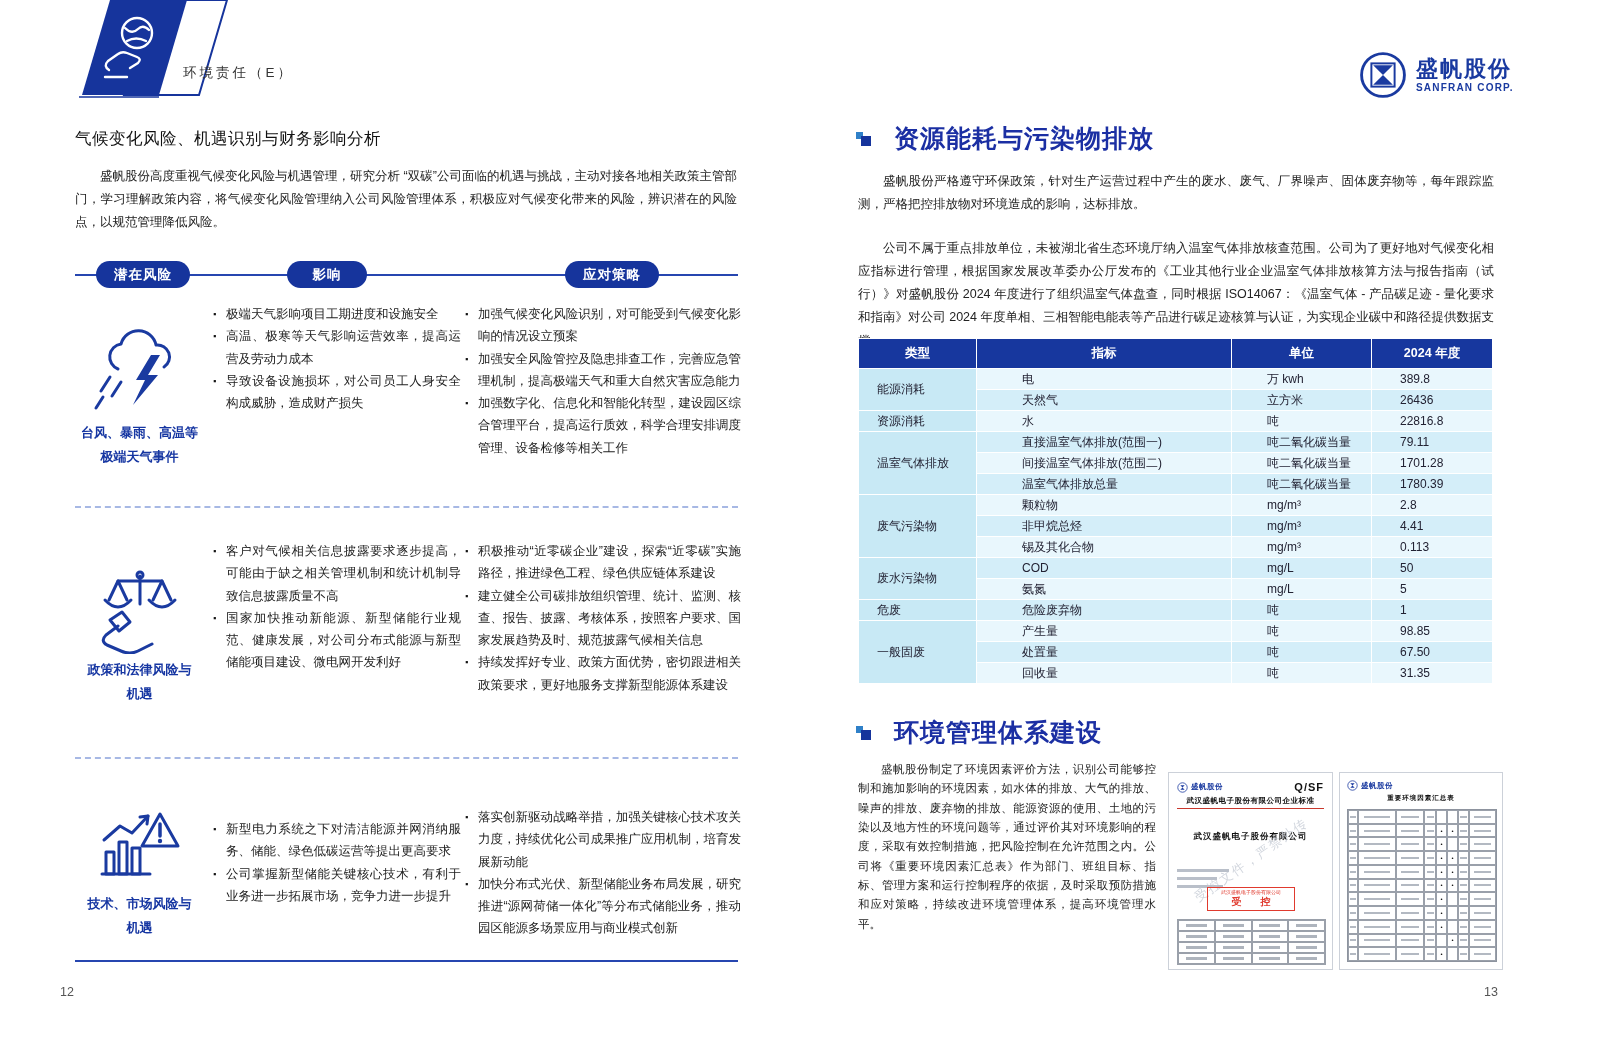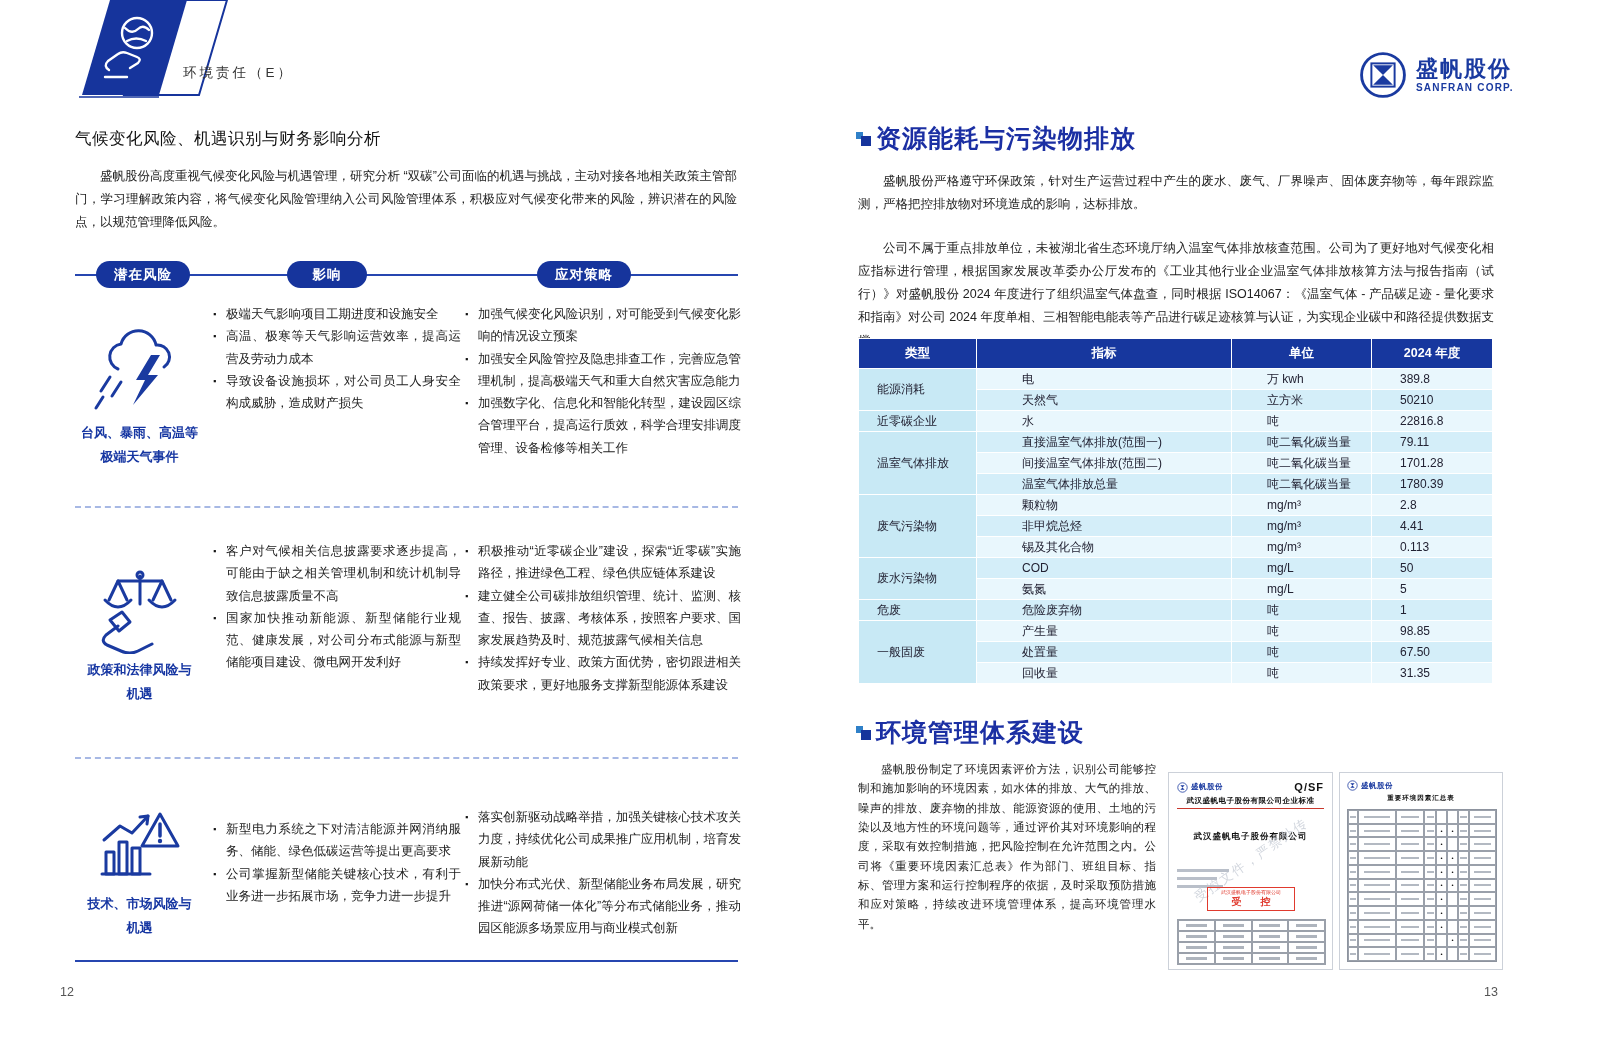--- a/index.html
+++ b/index.html
@@ -21,21 +21,21 @@
   .risk-block{text-align:center;}
   .risk-label{color:#1636a2;font-weight:bold;font-size:13px;line-height:1.85;}
   .dashline{height:0;border-top:2px dashed #a7b8e4;}
   .bottom-rule{left:75px;top:960px;width:663px;height:2px;background:#2646b0;}
   .page-num{font-size:12.5px;color:#555;}
 
   
   .logo-wrap{left:1358px;top:50px;display:flex;align-items:center;gap:8px;}
   .logo-text-cn{font-size:22px;font-weight:bold;color:#1a3aa0;letter-spacing:2px;line-height:1.1;}
   .logo-text-en{font-size:10px;font-weight:bold;color:#1a3aa0;letter-spacing:1.2px;}
-  .sec-head{display:flex;align-items:center;gap:4px;}
+  .sec-head{display:flex;align-items:center;gap:22px;}
   .sec-bullet{position:relative;width:16px;height:16px;flex:0 0 16px;}
   .sec-bullet .b1{position:absolute;left:0;top:1px;width:7px;height:7px;background:#2f80c8;}
   .sec-bullet .b2{position:absolute;left:5px;top:5px;width:10px;height:10px;background:#16349c;}
   .sec-title{font-size:25px;font-weight:bold;color:#1b2fa3;letter-spacing:1px;}
   .rp-para{font-size:12.5px;line-height:1.85;text-align:justify;text-indent:2em;color:#222;}
 
   table.emit{border-collapse:collapse;width:634px;table-layout:fixed;}
   table.emit th{background:#17379e;color:#fff;font-size:12.5px;font-weight:bold;height:27px;
                 border:1px solid #fff;text-align:center;}
   table.emit td{font-size:12px;height:20px;border:1px solid #fff;color:#223;padding:0;}
@@ -94,21 +94,21 @@
     </g>
   </svg>
   <div class="abs corner-tab-text">环境责任（E）</div>
 
   <div class="abs lp-title">气候变化风险、机遇识别与财务影响分析</div>
   <div class="abs lp-intro">盛帆股份高度重视气候变化风险与机遇管理，研究分析 “双碳”公司面临的机遇与挑战，主动对接各地相关政策主管部门，学习理解政策内容，将气候变化风险管理纳入公司风险管理体系，积极应对气候变化带来的风险，辨识潜在的风险点，以规范管理降低风险。</div>
 
   <div class="abs pill-line"></div>
   <div class="abs pill" style="left:96px;width:94px;">潜在风险</div>
   <div class="abs pill" style="left:287px;width:80px;">影响</div>
-  <div class="abs pill" style="left:537px;width:94px;">应对策略</div>
+  <div class="abs pill" style="left:565px;width:94px;">应对策略</div>
 
   <div class="abs risk-block" style="left:62px;top:325px;width:155px;">
     <svg width="104" height="92" viewBox="0 0 104 92">
       <g stroke="#1a3aa0" stroke-width="3" fill="none" stroke-linecap="round" stroke-linejoin="round">
         <path d="M30 44 a13 13 0 0 1 3 -25 a18 18 0 0 1 35 1 a12 12 0 0 1 8 22"></path>
         <path d="M22 52 L13 66"></path>
           <path d="M33 57 L24 71"></path>
           <path d="M15 72 L8 83"></path>
       </g>
       <path d="M63 30 L48 55 L57 55 L45 80 L70 50 L60 50 L72 30 Z" fill="#1a3aa0"></path>
@@ -273,24 +273,24 @@
     <tbody>
         <tr>
           <td rowspan="2" class="cat">能源消耗</td>
           <td class="ind">电</td>
           <td class="unit">万 kwh</td>
           <td class="val">389.8</td>
         </tr>
         <tr>
           <td class="ind">天然气</td>
           <td class="unit">立方米</td>
-          <td class="val">50210</td>
-        </tr>
-        <tr>
-          <td rowspan="1" class="cat">近零碳企业</td>
+          <td class="val">26436</td>
+        </tr>
+        <tr>
+          <td rowspan="1" class="cat">资源消耗</td>
           <td class="ind">水</td>
           <td class="unit">吨</td>
           <td class="val">22816.8</td>
         </tr>
         <tr>
           <td rowspan="3" class="cat">温室气体排放</td>
           <td class="ind">直接温室气体排放(范围一)</td>
           <td class="unit">吨二氧化碳当量</td>
           <td class="val">79.11</td>
         </tr>

